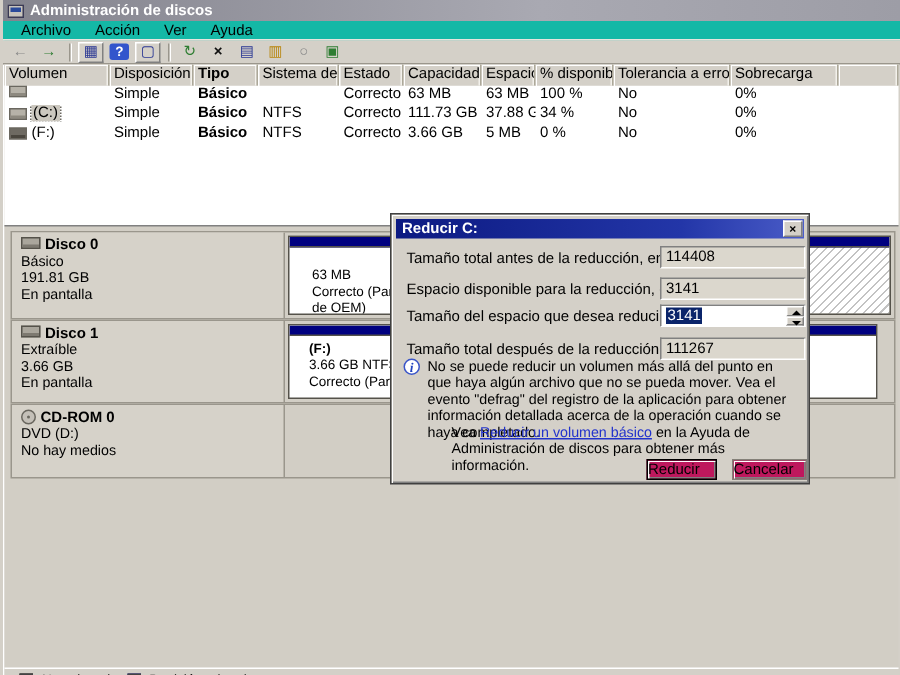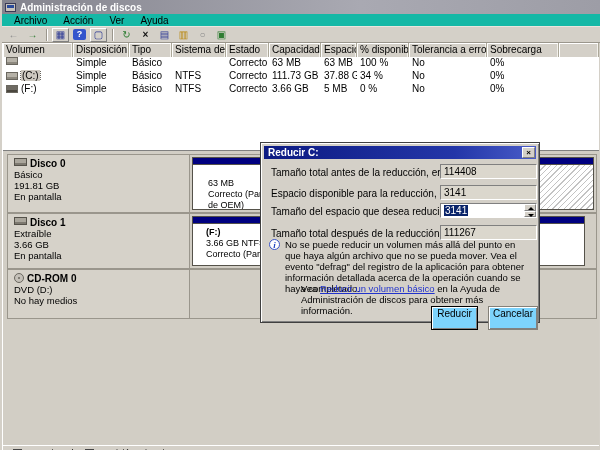--- a/index.html
+++ b/index.html
@@ -28,21 +28,21 @@
   .g-gray{color:#8a8a8a;} .g-green{color:#2e7d32;} .g-blue{background:#3355cc;color:#fff;font-weight:bold;border-radius:2px;width:13px;height:11px;font-size:9px;display:flex;align-items:center;justify-content:center;}
   .g-black{color:#111;font-weight:bold;} .g-yellow{color:#b8860b;} .g-navy{color:#283593;}
 
   
   .listpane { position:absolute; top:43px; left:1px; right:1px; height:107px; background:#fff; }
   .lv-header { display:flex; height:14px; background:#d4d0c8; font-size:10px; }
   .hcell { border-right:1px solid #aca899; box-shadow:inset 1px 1px 0 #fff, inset -1px 0 0 #f3f1ec;
     padding:1px 0 0 3px; white-space:nowrap; overflow:hidden; background:#d4d0c8; }
   .lv-row { display:flex; height:13px; align-items:flex-start; font-size:10px; color:#000; }
   .cell { padding-left:3px; white-space:nowrap; overflow:hidden; display:flex; align-items:center; gap:3px; }
-  .c0{width:70px;} .c1{width:56px;} .c2{width:43px;} .c3{width:54px;} .c4{width:43px;}
+  .c0{width:70px;} .c1{width:56px;} .c2{width:43px;font-weight:bold;} .c3{width:54px;} .c4{width:43px;}
   .c5{width:52px;} .c6{width:36px;} .c7{width:52px;} .c8{width:78px;} .c9{width:72px;} .c10{flex:1;}
   .vol-icon { width:12px; height:8px; background:#b6b2a8; border:1px solid #6a675f;
     box-shadow:inset 0 -2px 0 #8d897f; flex:0 0 auto; }
   .vol-icon.dark { background:#6e6a62; box-shadow:inset 0 -2px 0 #4a463e; }
   .sel-label { background:#ccc8bf; outline:1px dotted #6a675f; padding:0 1px; }
 
   
   .bottompane { position:absolute; top:150px; left:1px; right:1px; height:295px;
     background:#d2cec5; border-top:1px solid #808080; }
   .disk-row { position:absolute; left:4px; right:2px; border:1px solid #9a968c; background:#d2cec5; }
@@ -100,22 +100,22 @@
     border-right:3px solid transparent; }
   .spin.up::after { top:2px; border-bottom:3px solid #000; }
   .spin.down::after { top:2px; border-top:3px solid #000; }
   .dlg-info { position:absolute; top:96px; left:8px; right:6px; display:flex; gap:5px; }
   .info-icon { width:11px; height:11px; border-radius:50%; background:#fff; border:1px solid #3a55c8;
     color:#2244c0; font-size:9px; font-weight:bold; font-style:italic; text-align:center;
     line-height:10px; flex:0 0 auto; font-family:"Liberation Serif", serif; }
   .info-text { font-size:9.5px; line-height:11px; color:#000; }
   .dlg-help { position:absolute; top:140px; left:40px; width:228px; font-size:9.5px; line-height:11px; }
   .link { color:#2233cc; text-decoration:underline; }
-  .dlg-btn { position:absolute; top:163px; height:24px; background:#7dd3fc; font-size:10px;
-    text-align:center; padding-top:1px; box-shadow:inset 1px 1px 0 #fff, inset -1px -1px 0 #808080; }
+  .dlg-btn { position:absolute; top:163px; height:14px; background:#be185d; font-size:10px;
+    padding-top:1px; box-shadow:inset 1px 1px 0 #fff, inset -1px -1px 0 #808080; }
   .btn-ok { left:170px; width:47px; border:1px solid #000; }
   .btn-cancel { left:227px; width:50px; border:1px solid #848078; }
 </style>
 </head>
 <body>
 
 <div class="win">
 
   <div class="titlebar">
     <span class="app-icon"></span>

